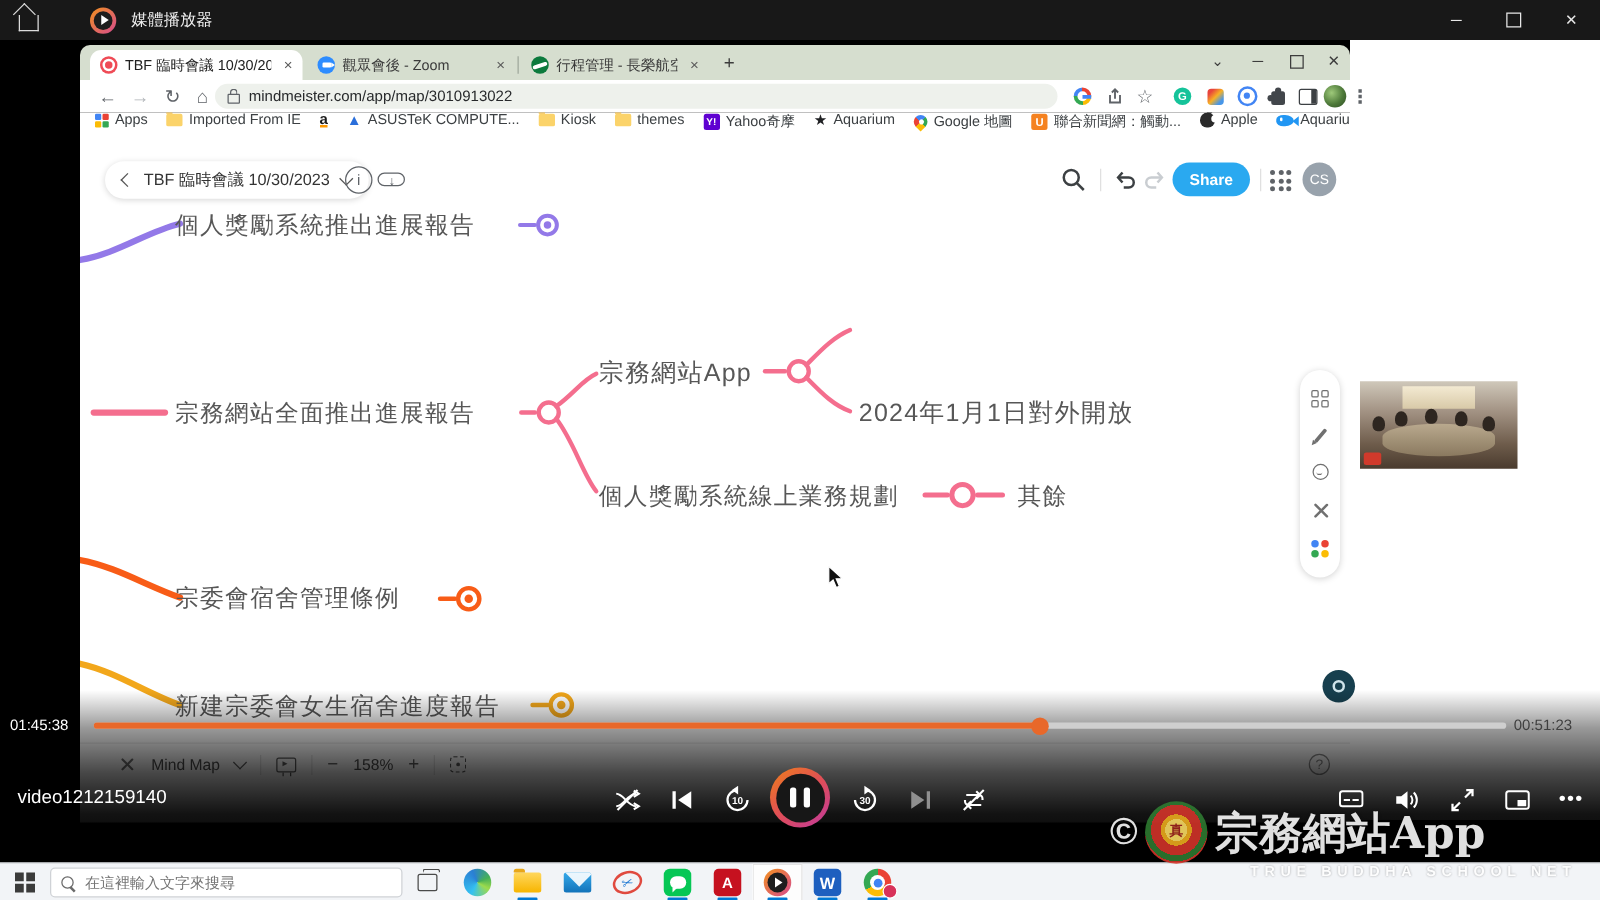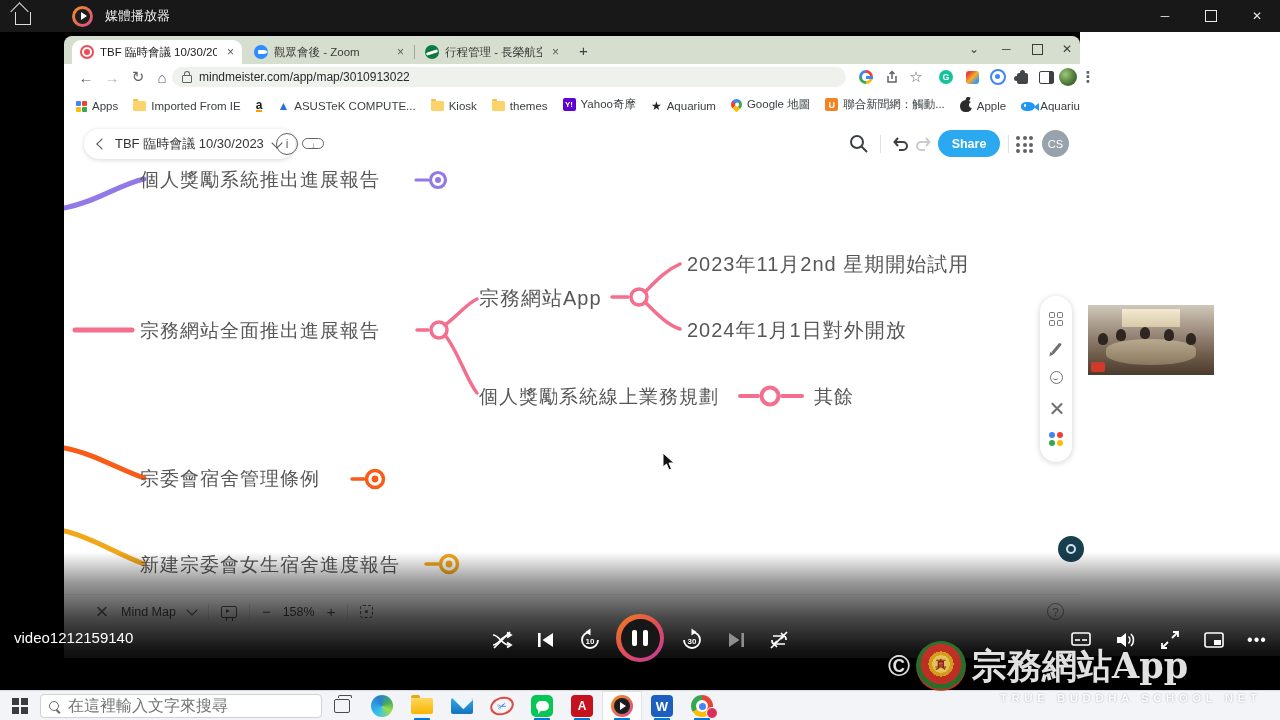--- a/index.html
+++ b/index.html
@@ -58,21 +58,21 @@
   .ext-smile{width:12px;height:12px;border-radius:50%;border:2px solid #4285f4;position:relative;}
   .ext-smile:after{content:"";position:absolute;left:3px;top:3px;width:5px;height:5px;border-radius:50%;background:#4285f4;}
   .ext-puzzle{width:11px;height:11px;background:#42464b;border-radius:2px;position:relative;margin-top:3px;}
   .ext-puzzle:before{content:"";position:absolute;top:-3px;left:3px;width:5px;height:5px;border-radius:50%;background:#42464b;}
   .ext-puzzle:after{content:"";position:absolute;left:-3px;top:3px;width:5px;height:5px;border-radius:50%;background:#42464b;}
   .ext-side{width:13px;height:11px;border:1.5px solid #3c4043;border-radius:2px;position:relative;}
   .ext-side:after{content:"";position:absolute;right:0;top:0;width:4px;height:11px;background:#3c4043;}
   .avatar-earth{width:18px;height:18px;border-radius:50%;background:radial-gradient(circle at 35% 35%,#9ec97a,#4e7a3a 55%,#2c4a22);}
 
   
-  #bookbar .wrap{display:flex;align-items:flex-end;height:22px;padding:0 10px 0 12px;gap:15px;font-size:11.5px;color:#3c4043;white-space:nowrap;overflow:hidden;}
+  #bookbar .wrap{display:flex;align-items:flex-start;height:22px;padding:0 10px 0 12px;gap:15px;font-size:11.5px;color:#3c4043;white-space:nowrap;overflow:hidden;}
   .bm{display:flex;align-items:center;gap:5px;flex:none;}
   .bm-folder{width:13px;height:10px;background:#fbd36a;border-radius:1.5px;position:relative;}
   .bm-folder:before{content:"";position:absolute;top:-2px;left:0;width:5px;height:2px;background:#f3c04d;border-radius:1px 1px 0 0;}
   .bm-apps{width:11px;height:11px;display:grid;grid-template-columns:5px 5px;grid-gap:1px;}
   .bm-apps i{width:5px;height:5px;border-radius:1px;}
   .bm-star{color:#202124;font-size:12px;line-height:1;}
   .bm-amazon{font-weight:bold;color:#1a1a1a;border-bottom:2px solid #f90;line-height:10px;font-size:12px;}
   .bm-asus{color:#2a6fdb;font-size:12px;line-height:1;}
   .bm-yahoo{width:13px;height:13px;background:#5f01d1;border-radius:2px;color:#fff;font-weight:bold;font-size:8px;display:flex;align-items:center;justify-content:center;}
   .bm-pin{width:11px;height:11px;border-radius:50% 50% 50% 0;transform:rotate(-45deg);background:conic-gradient(#4285f4 0 25%,#34a853 25% 50%,#fbbc05 50% 75%,#ea4335 75% 100%);position:relative;}
@@ -167,21 +167,21 @@
   #wm-logo:after{content:"真";position:absolute;left:50%;top:50%;transform:translate(-50%,-58%);font-size:11px;color:#a3261f;font-weight:bold;}
   #wm-text{font-family:"DejaVu Serif","Liberation Serif",serif;font-weight:bold;font-size:35px;white-space:nowrap;text-shadow:0 0 3px rgba(0,0,0,.35);}
   #wm-sub{margin-top:1px;margin-left:112px;font-size:11.5px;letter-spacing:4.5px;font-weight:bold;opacity:.85;white-space:nowrap;text-shadow:0 0 2px rgba(0,0,0,.4);}
 
   
   #taskbar{left:0;top:690px;width:1280px;height:30px;background:#f2f4f7;border-top:1px solid #d8dade;z-index:8;display:flex;align-items:center;}
   #startbtn{width:40px;height:30px;display:flex;align-items:center;justify-content:center;}
   .winlogo{display:grid;grid-template-columns:7px 7px;grid-gap:1.5px;transform:rotate(0);}
   .winlogo i{width:7px;height:7px;background:#3b3b3b;}
   #tb-search{width:282px;height:24px;background:#fff;border:1px solid #cfd2d6;border-radius:4px;display:flex;align-items:center;padding:0 8px;gap:7px;box-sizing:border-box;}
-  #tb-search input{border:none;outline:none;font-size:16px;color:#444;width:220px;background:transparent;font-family:inherit;}
+  #tb-search input{border:none;outline:none;font-size:12px;color:#444;width:220px;background:transparent;font-family:inherit;}
   .mag{width:8px;height:8px;border:1.6px solid #6a6a6a;border-radius:50%;position:relative;flex:none;}
   .mag:after{content:"";position:absolute;left:7px;top:7px;width:5px;height:1.6px;background:#6a6a6a;transform:rotate(45deg);transform-origin:0 0;}
   .taskview{width:16px;height:14px;border:1.6px solid #4a4a4a;border-radius:2px;position:relative;box-sizing:border-box;}
   .taskview:after{content:"";position:absolute;left:3px;top:-5px;width:14px;height:3px;border:1.6px solid #4a4a4a;border-bottom:none;border-radius:2px 2px 0 0;box-sizing:border-box;}
   .tb-slot{width:40px;height:30px;display:flex;align-items:center;justify-content:center;position:relative;flex:none;}
   .tb-slot.active{background:#fdfdfd;box-shadow:inset 0 0 0 1px #e3e3e3;}
   .runline{position:absolute;bottom:0;left:12px;width:16px;height:3px;background:#0078d4;border-radius:1px;}
   .ic-edge{width:22px;height:22px;border-radius:50%;background:conic-gradient(from 210deg,#35c1f1,#2a7fd4 35%,#45b058 60%,#9ddb4c 75%,#35c1f1);}
   .ic-folder{width:22px;height:16px;background:linear-gradient(180deg,#ffd75e,#f7b500);border-radius:2px;position:relative;}
   .ic-folder:before{content:"";position:absolute;top:-3px;left:0;width:9px;height:3px;background:#e8a71a;border-radius:2px 2px 0 0;}
@@ -445,21 +445,20 @@
     <path d="M0,419 C28,425 54,443 80,452" fill="none" stroke="#f2a71b" stroke-width="5" stroke-linecap="round"></path>
     <line x1="362" y1="452" x2="374" y2="452" stroke="#f2a71b" stroke-width="3.5" stroke-linecap="round"></line>
     <circle cx="385" cy="452" r="8.5" fill="#fff" stroke="#f2a71b" stroke-width="3.5"></circle>
     <circle cx="385" cy="452" r="3.4" fill="#f2a71b"></circle>
   </svg>
 
   
   <div class="abs node" style="left:140px;top:167px;">個人獎勵系統推出進展報告</div>
   <div class="abs node" style="left:140px;top:318px;">宗務網站全面推出進展報告</div>
   <div class="abs node big" style="left:479px;top:285px;">宗務網站App</div>
-  <div class="abs node big" style="left:687px;top:251px;">2023年11月2nd 星期開始試用</div>
   <div class="abs node big" style="left:687px;top:317px;">2024年1月1日對外開放</div>
   <div class="abs node" style="left:479px;top:384px;">個人獎勵系統線上業務規劃</div>
   <div class="abs node" style="left:814px;top:384px;">其餘</div>
   <div class="abs node" style="left:140px;top:466px;">宗委會宿舍管理條例</div>
   <div class="abs node" style="left:140px;top:552px;">新建宗委會女生宿舍進度報告</div>
 
   
   <div class="abs" id="palette">
     <span class="pal pal-grid">
         <i></i>
@@ -510,20 +509,29 @@
   </div>
 
   
   <svg class="abs" id="cursor" width="14" height="20" viewBox="0 0 14 20">
     <polygon points="1,1 1,15 4.5,12 7,18 9.5,17 7,11 12,11" fill="#111" stroke="#fff" stroke-width="1"></polygon>
   </svg>
 
   
   <div class="abs" id="scrim"></div>
 
+  <div class="abs" id="seekrow">
+    <span class="timelabel" style="left:8px;color:#fff;">01:45:38</span>
+    <div id="seektrack">
+      <div id="seekfill" style="width: 67%;">
+        <span id="seekthumb"></span>
+      </div>
+    </div>
+    <span class="timelabel" style="left:1211px;color:#3f3f3f;">00:51:23</span>
+  </div>
 
   <div class="abs" id="controls">
     <span id="vtitle">video1212159140</span>
 
     <span class="ctl" style="left:486px;">
       <svg width="22" height="18" viewBox="0 0 22 18">
           <path d="M2,4 C8,4 11,14 18,14 M2,14 C8,14 11,4 18,4" fill="none" stroke="#fff" stroke-width="1.7"></path>
           <path d="M16,1.5 L20,4 L16,6.5 M16,11.5 L20,14 L16,16.5" fill="none" stroke="#fff" stroke-width="1.7"></path>
           <line x1="3" y1="17" x2="19" y2="1" stroke="#fff" stroke-width="1.7"></line>
         </svg>

